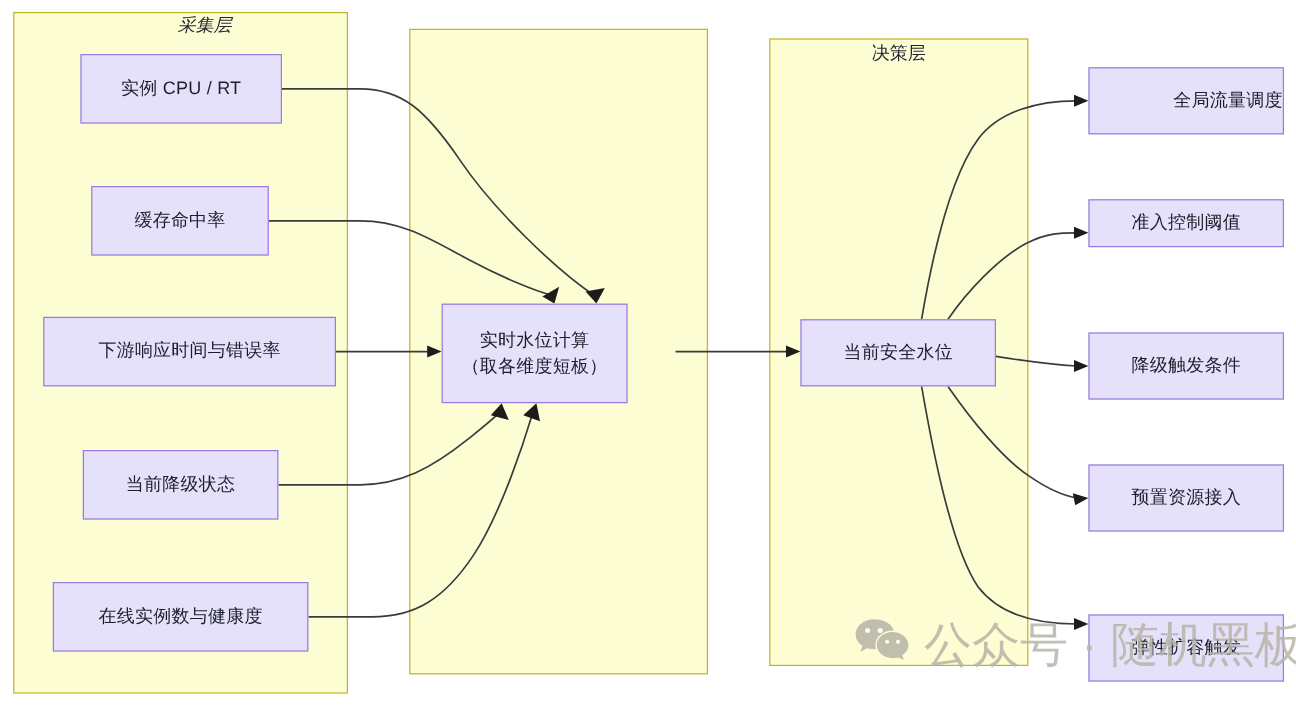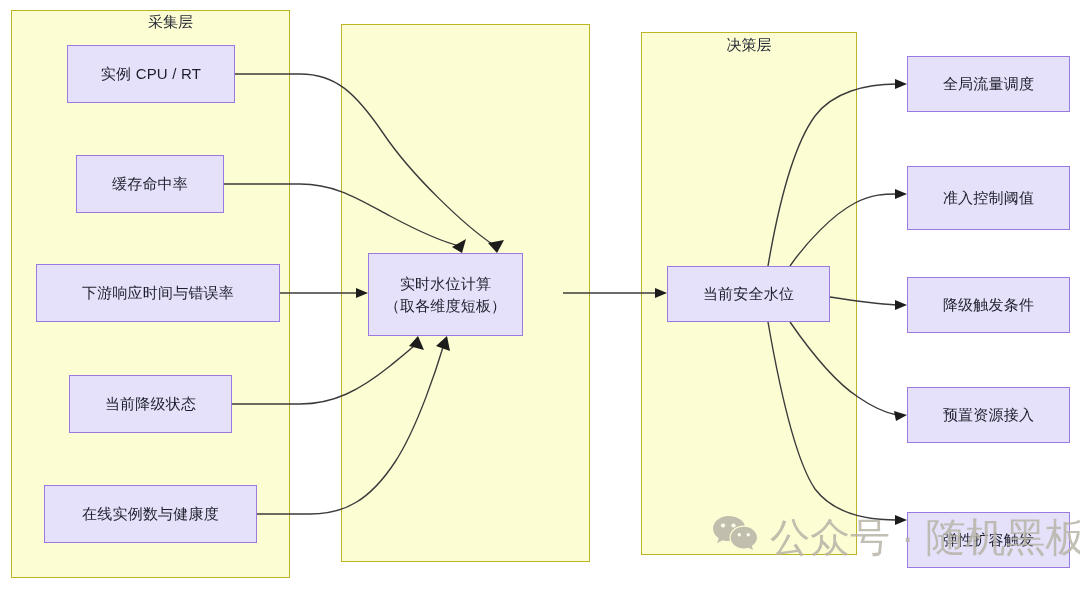--- a/index.html
+++ b/index.html
@@ -85,21 +85,21 @@
     font-family: "Liberation Sans", "DejaVu Sans", sans-serif;
   }
   #watermark .wm-icon { display: block; }
 </style>
 </head>
 <body>
 
 <div id="canvas">
 
   <div class="lane" style="left:11px; top:10px; width:279px; height:568px;"></div>
-  <div class="lane-title" style="left:11px; width:319px; top:13px;">采集层</div>
+  <div class="lane-title" style="left:11px; width:319px; top:13px;font-style:italic;">采集层</div>
 
   <div class="lane" style="left:341px; top:24px; width:249px; height:538px;"></div>
 
   <div class="lane" style="left:641px; top:32px; width:216px; height:523px;"></div>
   <div class="lane-title" style="left:641px; width:216px; top:36px;">决策层</div>
 
   <svg id="wires" viewBox="0 0 1080 589" xmlns="http://www.w3.org/2000/svg">
 
     <g>
       <path d="M235,74 L300,74 C335,74 355,92 383,133 C412,176 465,226 495,246"></path>
@@ -181,25 +181,25 @@
     <span class="lines">
       <span class="l1">实时水位计算</span>
       <span class="l2">（取各维度短板）</span>
     </span>
   </div>
 
   <div class="node" style="left:667px; top:266px; width:163px; height:56px;">
     <span>当前安全水位</span>
   </div>
 
-  <div class="node" style="left:907px; top:56px; width:163px; height:56px;">
+  <div class="node" style="left:907px; top:56px; width:163px; height:56px;justify-content:flex-end;">
     <span>全局流量调度</span>
   </div>
 
-  <div class="node" style="left:907px; top:166px; width:163px; height:64px;">
+  <div class="node" style="left:907px; top:166px; width:163px; height:40px;">
     <span>准入控制阈值</span>
   </div>
 
   <div class="node" style="left:907px; top:277px; width:163px; height:56px;">
     <span>降级触发条件</span>
   </div>
 
   <div class="node" style="left:907px; top:387px; width:163px; height:56px;">
     <span>预置资源接入</span>
   </div>

